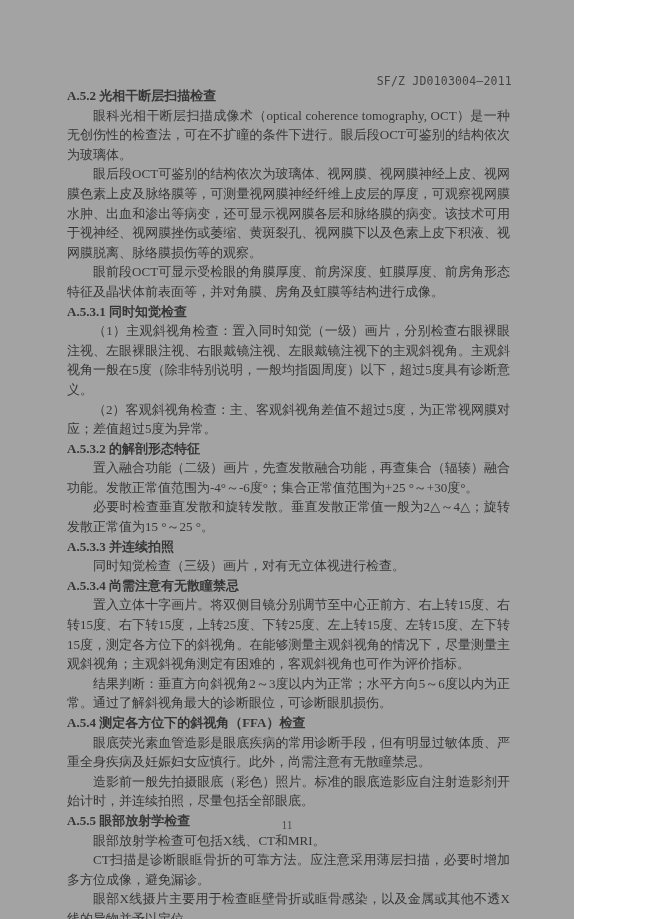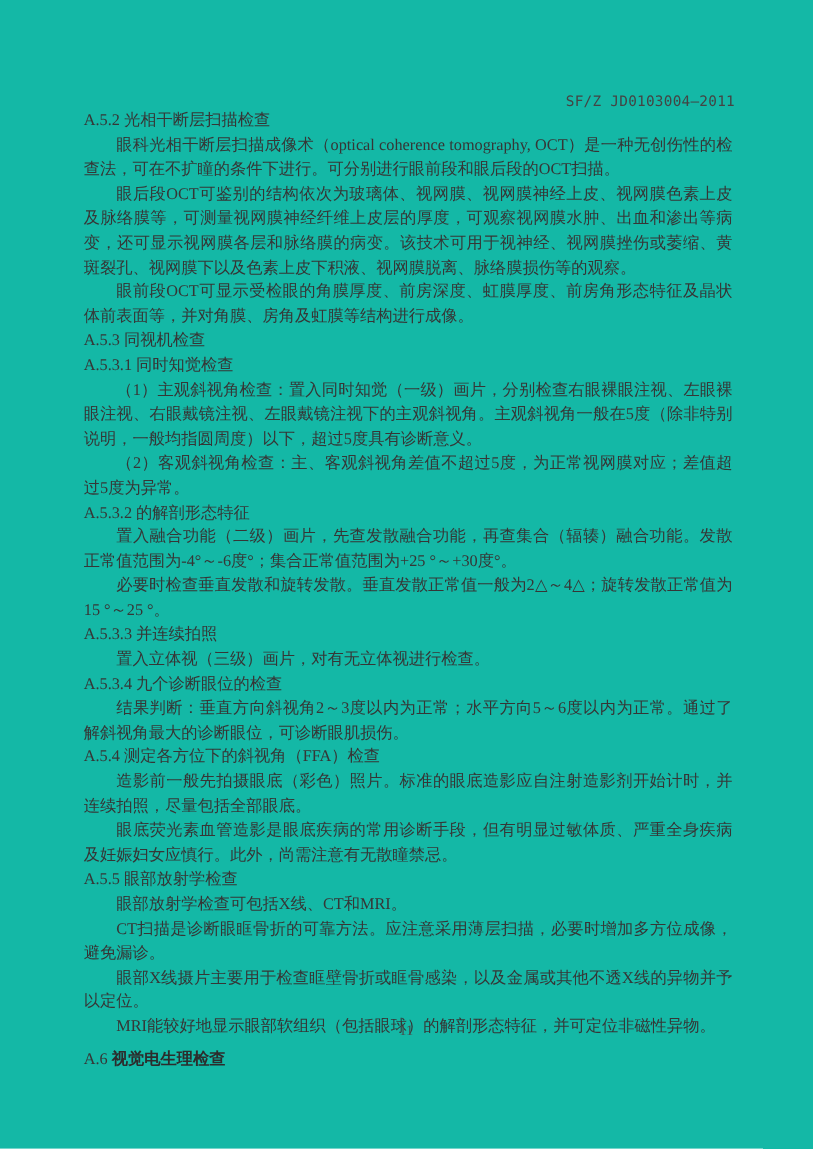--- a/index.html
+++ b/index.html
@@ -1,36 +1,36 @@
 <!DOCTYPE html>
 <html><head>
 <meta charset="utf-8">
 <style>
   html,body{margin:0;padding:0;background:#ffffff;}
   .page{
     position:relative;
-    width:650px;height:919px;
-    background:#14b8a6;
+    width:574px;height:919px;
+    background:#a3a3a3;
     overflow:hidden;
     font-family:"Liberation Serif","DejaVu Serif",serif;
     color:#363636;
   }
   .running-header{
     position:absolute;top:74px;right:62px;
     font-family:"DejaVu Sans Mono","Liberation Mono",monospace;
     font-size:11.5px;letter-spacing:0.2px;color:#444444;
   }
   .doc-body{
     position:absolute;top:86px;left:67px;right:64px;
     font-size:13px;line-height:19.6px;
     text-align:justify;
   }
   .doc-body p{margin:0;padding:0;}
   .para{text-indent:2em;}
-  .heading{text-indent:0;}
+  .heading{text-indent:0;font-weight:bold;}
   .chapter-heading{margin-top:6px !important;text-indent:0;}
   .chapter-heading .ch-num{
     font-family:"Liberation Serif","DejaVu Serif",serif;
     font-weight:400;color:#363636;
   }
   .chapter-heading .ch-title{
     font-family:"Liberation Sans","DejaVu Sans",sans-serif;
     font-weight:700;color:#2c2c2c;
   }
   .page-footer{
@@ -41,37 +41,37 @@
   }
 </style>
 </head>
 <body>
 
 <div class="page">
   <div class="running-header">SF/Z JD0103004—2011</div>
 
   <main class="doc-body">
       <p class="heading">A.5.2 光相干断层扫描检查</p>
-      <p class="para">眼科光相干断层扫描成像术（optical coherence tomography, OCT）是一种无创伤性的检查法，可在不扩瞳的条件下进行。可分别进行眼前段和眼后段的OCT扫描。</p>
+      <p class="para">眼科光相干断层扫描成像术（optical coherence tomography, OCT）是一种无创伤性的检查法，可在不扩瞳的条件下进行。眼后段OCT可鉴别的结构依次为玻璃体。</p>
       <p class="para">眼后段OCT可鉴别的结构依次为玻璃体、视网膜、视网膜神经上皮、视网膜色素上皮及脉络膜等，可测量视网膜神经纤维上皮层的厚度，可观察视网膜水肿、出血和渗出等病变，还可显示视网膜各层和脉络膜的病变。该技术可用于视神经、视网膜挫伤或萎缩、黄斑裂孔、视网膜下以及色素上皮下积液、视网膜脱离、脉络膜损伤等的观察。</p>
       <p class="para">眼前段OCT可显示受检眼的角膜厚度、前房深度、虹膜厚度、前房角形态特征及晶状体前表面等，并对角膜、房角及虹膜等结构进行成像。</p>
-      <p class="heading">A.5.3 同视机检查</p>
       <p class="heading">A.5.3.1 同时知觉检查</p>
       <p class="para">（1）主观斜视角检查：置入同时知觉（一级）画片，分别检查右眼裸眼注视、左眼裸眼注视、右眼戴镜注视、左眼戴镜注视下的主观斜视角。主观斜视角一般在5度（除非特别说明，一般均指圆周度）以下，超过5度具有诊断意义。</p>
       <p class="para">（2）客观斜视角检查：主、客观斜视角差值不超过5度，为正常视网膜对应；差值超过5度为异常。</p>
       <p class="heading">A.5.3.2 的解剖形态特征</p>
       <p class="para">置入融合功能（二级）画片，先查发散融合功能，再查集合（辐辏）融合功能。发散正常值范围为-4°～-6度°；集合正常值范围为+25 °～+30度°。</p>
       <p class="para">必要时检查垂直发散和旋转发散。垂直发散正常值一般为2△～4△；旋转发散正常值为15 °～25 °。</p>
       <p class="heading">A.5.3.3 并连续拍照</p>
-      <p class="para">置入立体视（三级）画片，对有无立体视进行检查。</p>
-      <p class="heading">A.5.3.4 九个诊断眼位的检查</p>
+      <p class="para">同时知觉检查（三级）画片，对有无立体视进行检查。</p>
+      <p class="heading">A.5.3.4 尚需注意有无散瞳禁忌</p>
+      <p class="para">置入立体十字画片。将双侧目镜分别调节至中心正前方、右上转15度、右转15度、右下转15度，上转25度、下转25度、左上转15度、左转15度、左下转15度，测定各方位下的斜视角。在能够测量主观斜视角的情况下，尽量测量主观斜视角；主观斜视角测定有困难的，客观斜视角也可作为评价指标。</p>
       <p class="para">结果判断：垂直方向斜视角2～3度以内为正常；水平方向5～6度以内为正常。通过了解斜视角最大的诊断眼位，可诊断眼肌损伤。</p>
       <p class="heading">A.5.4 测定各方位下的斜视角（FFA）检查</p>
+      <p class="para">眼底荧光素血管造影是眼底疾病的常用诊断手段，但有明显过敏体质、严重全身疾病及妊娠妇女应慎行。此外，尚需注意有无散瞳禁忌。</p>
       <p class="para">造影前一般先拍摄眼底（彩色）照片。标准的眼底造影应自注射造影剂开始计时，并连续拍照，尽量包括全部眼底。</p>
-      <p class="para">眼底荧光素血管造影是眼底疾病的常用诊断手段，但有明显过敏体质、严重全身疾病及妊娠妇女应慎行。此外，尚需注意有无散瞳禁忌。</p>
       <p class="heading">A.5.5 眼部放射学检查</p>
       <p class="para">眼部放射学检查可包括X线、CT和MRI。</p>
       <p class="para">CT扫描是诊断眼眶骨折的可靠方法。应注意采用薄层扫描，必要时增加多方位成像，避免漏诊。</p>
       <p class="para">眼部X线摄片主要用于检查眶壁骨折或眶骨感染，以及金属或其他不透X线的异物并予以定位。</p>
       <p class="para">MRI能较好地显示眼部软组织（包括眼球）的解剖形态特征，并可定位非磁性异物。</p>
       <p class="chapter-heading"><span class="ch-num">A.6 </span><span class="ch-title">视觉电生理检查</span></p>
     </main>
 
   <div class="page-footer">11</div>
 </div>

